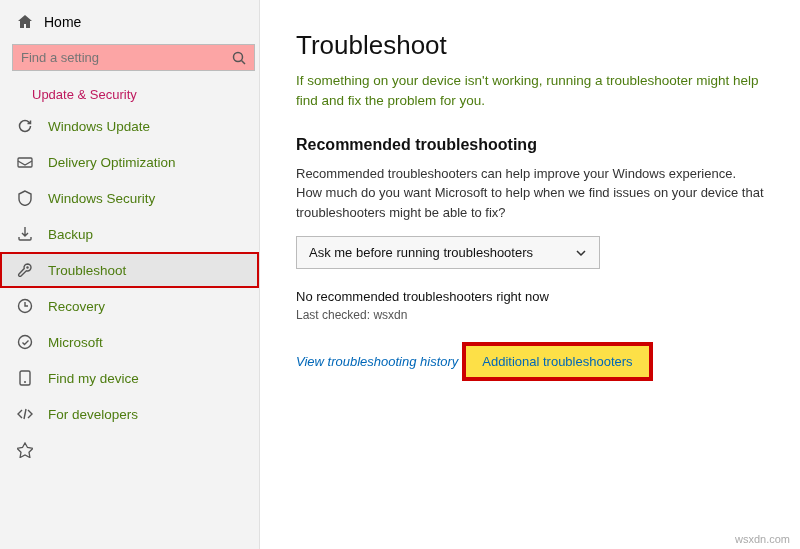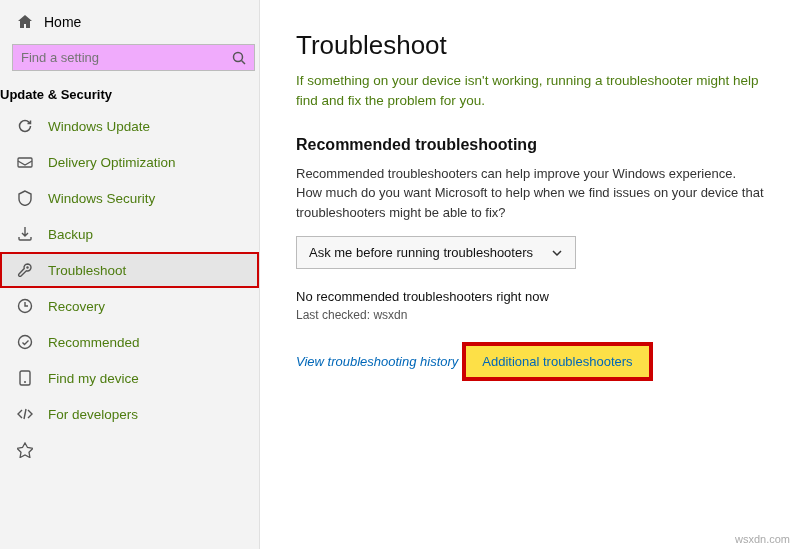--- a/index.html
+++ b/index.html
@@ -30,39 +30,39 @@
       align-items: center;
       padding: 14px 16px 10px 16px;
       gap: 10px;
       cursor: pointer;
     }
 
     .sidebar-search {
       margin: 4px 4px 8px 12px;
       display: flex;
       align-items: center;
-      background: #f0abfc;
+      background: #fca5a5;
       border: 1px solid #bbb;
       padding: 5px 8px;
       gap: 6px;
     }
     .sidebar-search input {
       border: none;
       outline: none;
       background: transparent;
       font-size: 13px;
       width: 100%;
       color: #555;
     }
 
     .sidebar-section-title {
-      font-weight: 700;
-      font-size: 13px;
-      padding: 8px 16px 6px 0;
-      color: #000000;
+      font-weight: 400;
+      font-size: 13px;
+      padding: 8px 16px 6px 32px;
+      color: #be185d;
     }
 
     .sidebar-item {
       display: flex;
       align-items: flex-end;
       padding: 10px 16px;
       gap: 14px;
       cursor: pointer;
       color: #4d7c0f;
       font-size: 13.5px;
@@ -124,21 +124,21 @@
       margin-bottom: 14px;
     }
 
     .dropdown-btn {
       display: flex;
       align-items: center;
       justify-content: space-between;
       border: 1px solid #bbb;
       background: #f7f7f7;
       padding: 8px 12px;
-      width: 280px;
+      width: 304px;
       font-size: 13px;
       cursor: pointer;
       color: #111;
       margin-bottom: 20px;
     }
 
     .no-troubleshooters {
       font-size: 13px;
       color: #111;
       margin-bottom: 4px;
@@ -266,21 +266,21 @@
     <span>Recovery</span>
   </div>
 
   <div class="sidebar-item">
     <span class="icon-wrap">
       <svg width="16" height="16" viewBox="0 0 16 16" fill="none" stroke="#555" stroke-width="1.4">
         <circle cx="8" cy="8" r="6.5"></circle>
         <path d="M5.5 8.5l2 2 4-4" stroke="#555" stroke-width="1.4"></path>
       </svg>
     </span>
-    <span>Recommended</span>
+    <span>Microsoft</span>
   </div>
 
   <div class="sidebar-item">
     <span class="icon-wrap">
       <svg width="16" height="16" viewBox="0 0 16 16" fill="none" stroke="#555" stroke-width="1.4">
         <rect x="3" y="1" width="10" height="14" rx="1.5"></rect>
         <circle cx="8" cy="12" r="1" fill="#555" stroke="none"></circle>
       </svg>
     </span>
     <span>Find my device</span>

